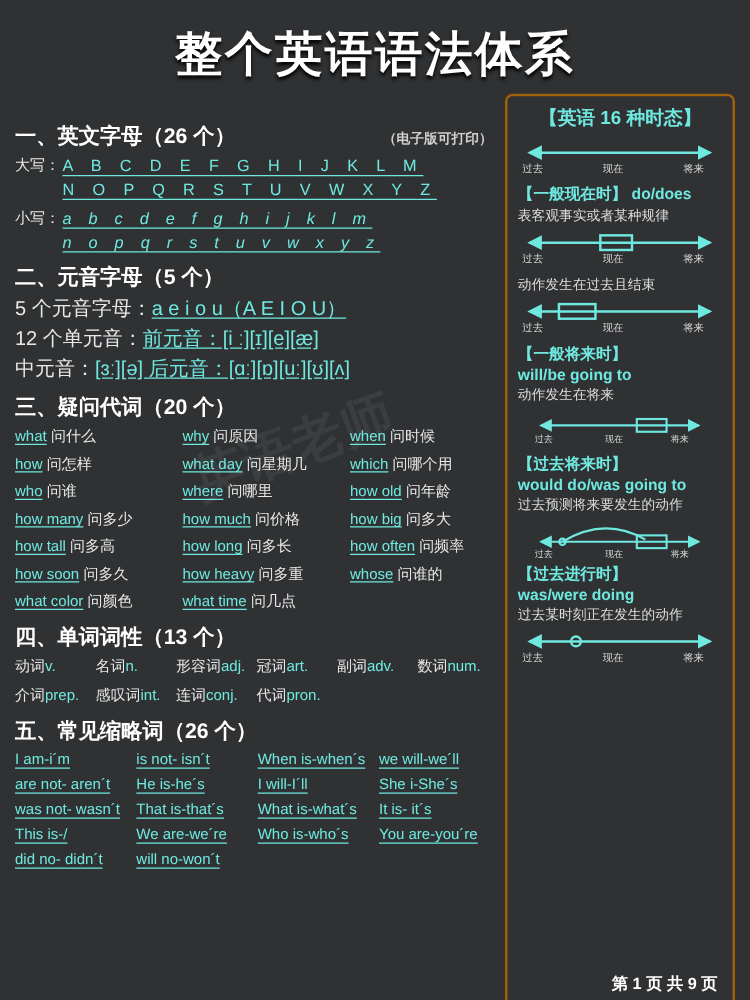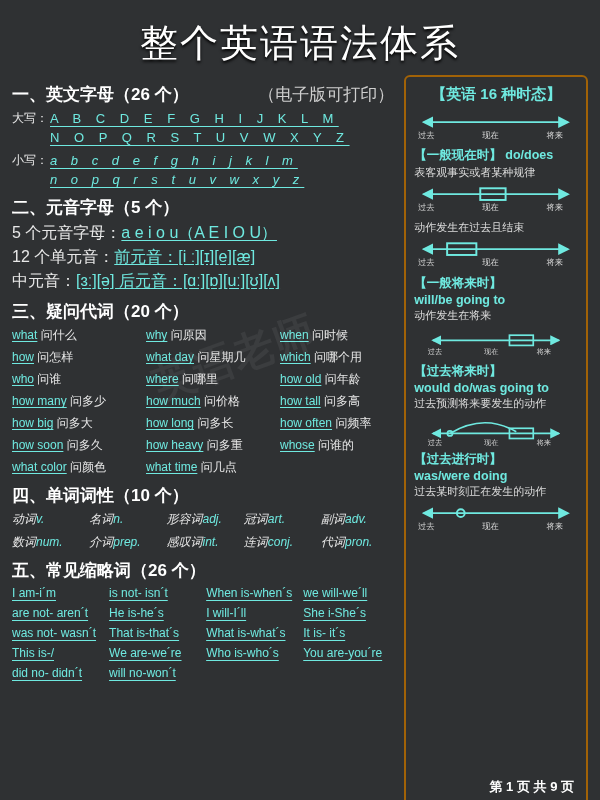--- a/index.html
+++ b/index.html
@@ -8,52 +8,52 @@
     background:#2f3133;
     font-family:"Liberation Sans","DejaVu Sans",sans-serif;
     color:#e8e8e8;
     overflow:hidden;
     position:relative;
   }
   .page{position:relative;width:600px;height:800px;box-sizing:border-box;padding:10px 12px 0 12px;}
   .title{
     text-align:center;
     font-size:38px;
-    font-weight:normal;
+    font-weight:bold;
     color:#ffffff;
     letter-spacing:2px;
     margin:8px 0 6px 0;
     text-shadow:0 2px 3px #000;
     font-family:"DejaVu Sans","Liberation Sans",sans-serif;
   }
   .cols{display:flex;gap:10px;}
   .left{width:385px;}
   .right{width:185px;}
 
   .sec-h{
     font-size:17px;font-weight:bold;color:#ffffff;margin:8px 0 4px 0;
     display:flex;align-items:baseline;gap:6px;
   }
-  .sec-h .note{font-size:17px;color:#cfcfcf;font-weight:normal;margin-left:auto;}
+  .sec-h .note{font-size:11px;color:#cfcfcf;font-weight:bold;margin-left:auto;margin-top:20px;}
   .cy{color:#6fe9e0;}
 
   .row{font-size:12px;margin:2px 0;display:flex;align-items:center;}
   .lbl{color:#e8e8e8;white-space:nowrap;margin-right:2px;}
   .letters{color:#6fe9e0;letter-spacing:5.5px;text-decoration:underline;text-underline-offset:3px;font-size:13px;}
   .letters.small{letter-spacing:5px;}
   .ital{font-style:italic;}
 
   .vr{font-size:16px;margin:3px 0;color:#e8e8e8;}
   .vr .cy{ text-decoration:underline; text-underline-offset:2px;}
 
   .qgrid{display:grid;grid-template-columns:130px 130px 1fr;row-gap:5px;column-gap:4px;font-size:12px;margin-top:2px;}
   .qgrid span{white-space:nowrap;}
   .qw{color:#6fe9e0;text-decoration:underline;text-underline-offset:2px;}
 
-  .pos{font-size:12px;margin:4px 0;display:grid;grid-template-columns:repeat(5,1fr);column-gap:4px;row-gap:6px;font-style:italic;}
+  .pos{font-size:12px;margin:4px 0;display:grid;grid-template-columns:repeat(6,1fr);column-gap:4px;row-gap:6px;}
   .pos .t{color:#e8e8e8;}
   .pos .a{color:#6fe9e0;}
 
   .abbr{display:grid;grid-template-columns:1fr 1fr 1fr 1fr;row-gap:6px;column-gap:6px;font-size:12px;margin-top:3px;}
   .abbr span{color:#6fe9e0;text-decoration:underline;text-underline-offset:3px;white-space:nowrap;}
 
   
   .panel{
     border:2px solid #a16207;border-radius:6px;
     padding:6px 8px 8px 8px;height:798px;box-sizing:border-box;
@@ -136,37 +136,37 @@
         <span><span class="qw">how</span> <span>问怎样</span></span>
         <span><span class="qw">what day</span> <span>问星期几</span></span>
         <span><span class="qw">which</span> <span>问哪个用</span></span>
 
         <span><span class="qw">who</span> <span>问谁</span></span>
         <span><span class="qw">where</span> <span>问哪里</span></span>
         <span><span class="qw">how old</span> <span>问年龄</span></span>
 
         <span><span class="qw">how many</span> <span>问多少</span></span>
         <span><span class="qw">how much</span> <span>问价格</span></span>
+        <span><span class="qw">how big</span> <span>问多大</span></span>
+
         <span><span class="qw">how tall</span> <span>问多高</span></span>
-
-        <span><span class="qw">how big</span> <span>问多大</span></span>
         <span><span class="qw">how long</span> <span>问多长</span></span>
         <span><span class="qw">how often</span> <span>问频率</span></span>
 
         <span><span class="qw">how soon</span> <span>问多久</span></span>
         <span><span class="qw">how heavy</span> <span>问多重</span></span>
         <span><span class="qw">whose</span> <span>问谁的</span></span>
 
         <span><span class="qw">what color</span> <span>问颜色</span></span>
         <span><span class="qw">what time</span> <span>问几点</span></span>
         <span></span>
       </div>
 
       <div class="sec-h">
-        <span>四、单词词性（10 个）</span>
+        <span>四、单词词性（13 个）</span>
       </div>
       <div class="pos">
         <span><span class="t">动词</span><span class="a">v.</span></span>
         <span><span class="t">名词</span><span class="a">n.</span></span>
         <span><span class="t">形容词</span><span class="a">adj.</span></span>
         <span><span class="t">冠词</span><span class="a">art.</span></span>
         <span><span class="t">副词</span><span class="a">adv.</span></span>
         <span><span class="t">数词</span><span class="a">num.</span></span>
         <span><span class="t">介词</span><span class="a">prep.</span></span>
         <span><span class="t">感叹词</span><span class="a">int.</span></span>

